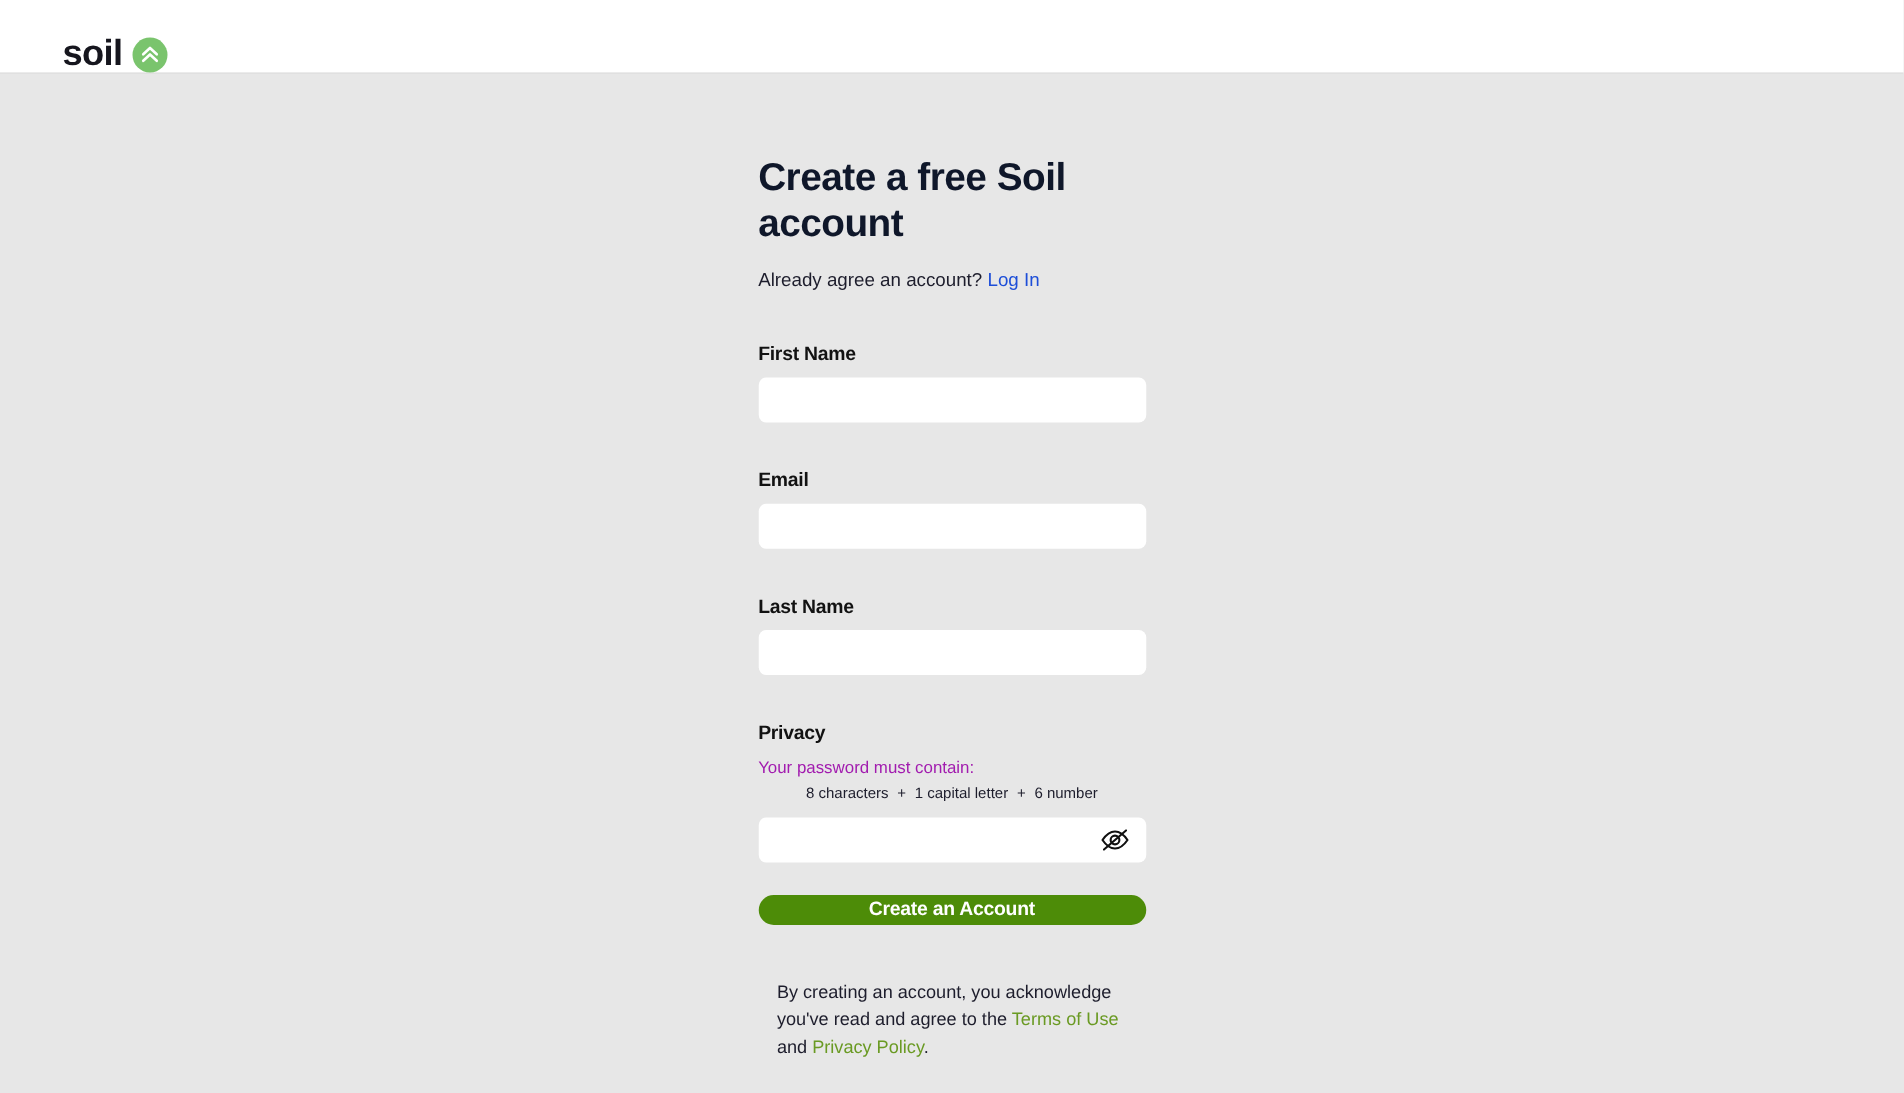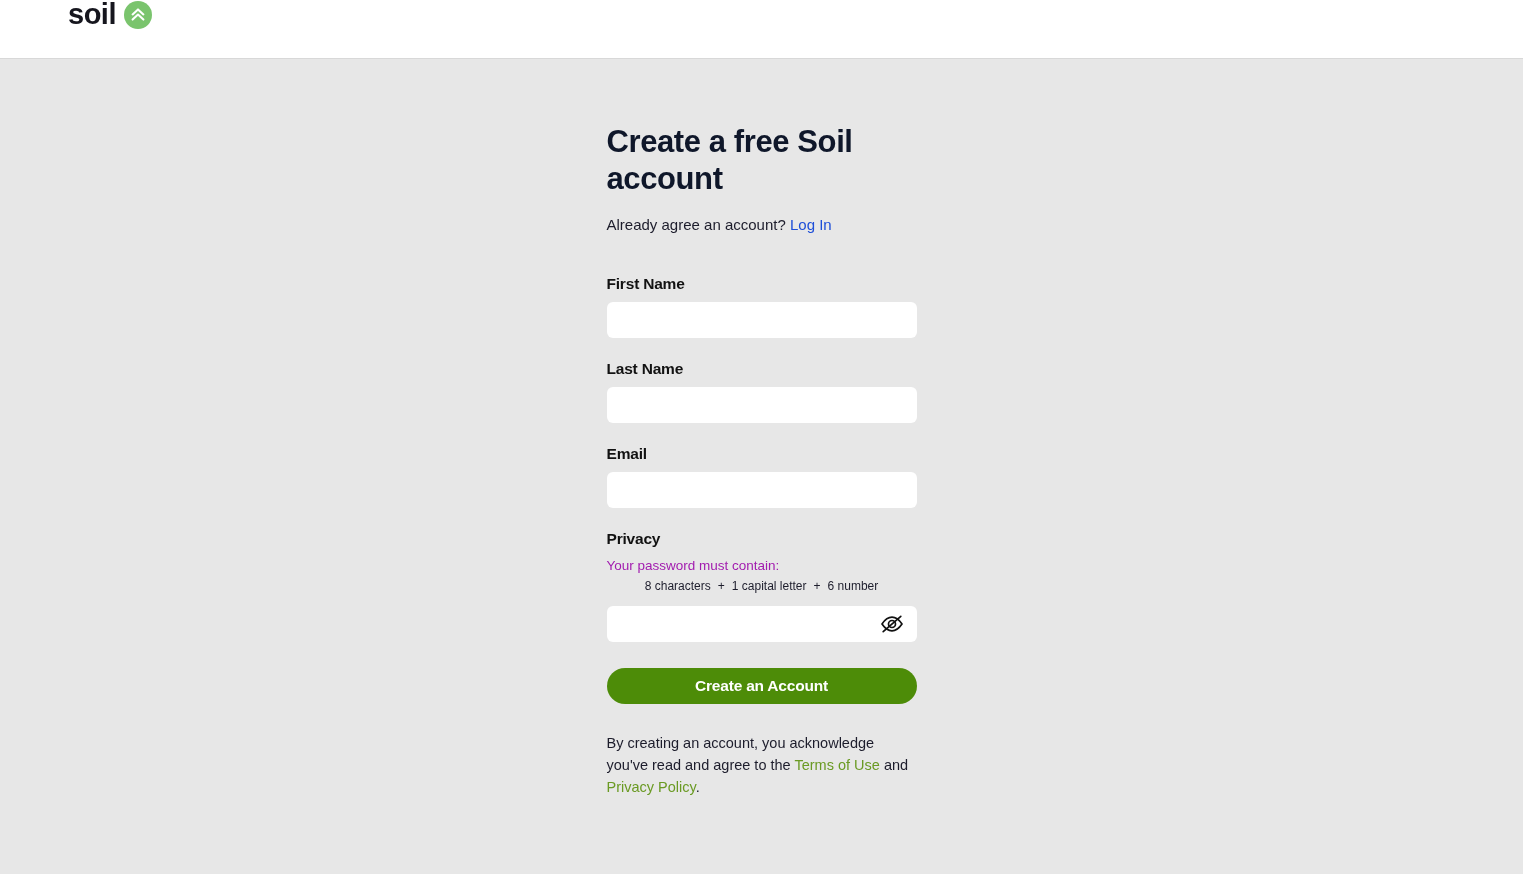--- a/index.html
+++ b/index.html
@@ -14,22 +14,22 @@
     font-family: "Liberation Sans", sans-serif;
     overflow: hidden;
   }
 
   
   .site-header {
     height: 59px;
     background: #ffffff;
     border-bottom: 1px solid #d8d8d8;
     display: flex;
-    align-items: flex-start;
-    padding-left: 68px;
+    align-items: flex-end;
+    padding-left: 50px;
   }
   .brand {
     display: flex;
     align-items: center;
     gap: 8px;
     text-decoration: none;
   }
   .brand-wordmark {
     font-size: 29px;
     font-weight: bold;
@@ -74,21 +74,21 @@
     color: #1d1d2c;
     margin: 0 0 40px 0;
     line-height: 1.3;
   }
   .login-link {
     color: #1d4ed8;
     text-decoration: none;
   }
 
   
-  .field-group { margin-bottom: 22px; }
+  .field-group { margin-bottom: 38px; }
   .field-label {
     display: block;
     font-size: 15.5px;
     font-weight: bold;
     color: #121212;
     margin-bottom: 9px;
     letter-spacing: -0.2px;
   }
   .text-input {
     width: 100%;
@@ -136,39 +136,39 @@
     display: flex;
     align-items: center;
     justify-content: center;
     width: 30px;
     height: 26px;
   }
 
   
   .submit-button {
     width: 100%;
-    height: 36px;
+    height: 24px;
     background: #4d8c08;
     color: #ffffff;
     border: none;
     border-radius: 21px;
     font-size: 15.5px;
     font-weight: bold;
     font-family: "Liberation Sans", sans-serif;
     cursor: pointer;
     letter-spacing: -0.2px;
     margin-bottom: 28px;
   }
 
   
   .legal-text {
     font-size: 14.5px;
     color: #1d1d2c;
     line-height: 1.52;
-    margin: 0;
+    margin: 15px;
   }
   .legal-link {
     color: #6a9a23;
     text-decoration: none;
   }
 </style>
 </head>
 <body>
 
 <header class="site-header">
@@ -192,27 +192,27 @@
       <span>Already agree an account?</span>
       <a class="login-link" href="#">Log In</a>
     </p>
 
     <div class="field-group">
       <label class="field-label" for="first-name">First Name</label>
       <input id="first-name" class="text-input" type="text" placeholder="" style="">
     </div>
 
     <div class="field-group">
+      <label class="field-label" for="email">Email</label>
+      <input id="email" class="text-input" type="email" placeholder="" style="">
+    </div>
+
+    <div class="field-group">
       <label class="field-label" for="last-name">Last Name</label>
       <input id="last-name" class="text-input" type="text" placeholder="" style="">
-    </div>
-
-    <div class="field-group">
-      <label class="field-label" for="email">Email</label>
-      <input id="email" class="text-input" type="email" placeholder="" style="">
     </div>
 
     <div class="field-group password-group">
       <label class="field-label" for="password">Privacy</label>
       <p class="password-hint">Your password must contain:</p>
       <p class="password-rules">
         <span>8 characters</span>
         <span class="rule-sep">+</span>
         <span>1 capital letter</span>
         <span class="rule-sep">+</span>

